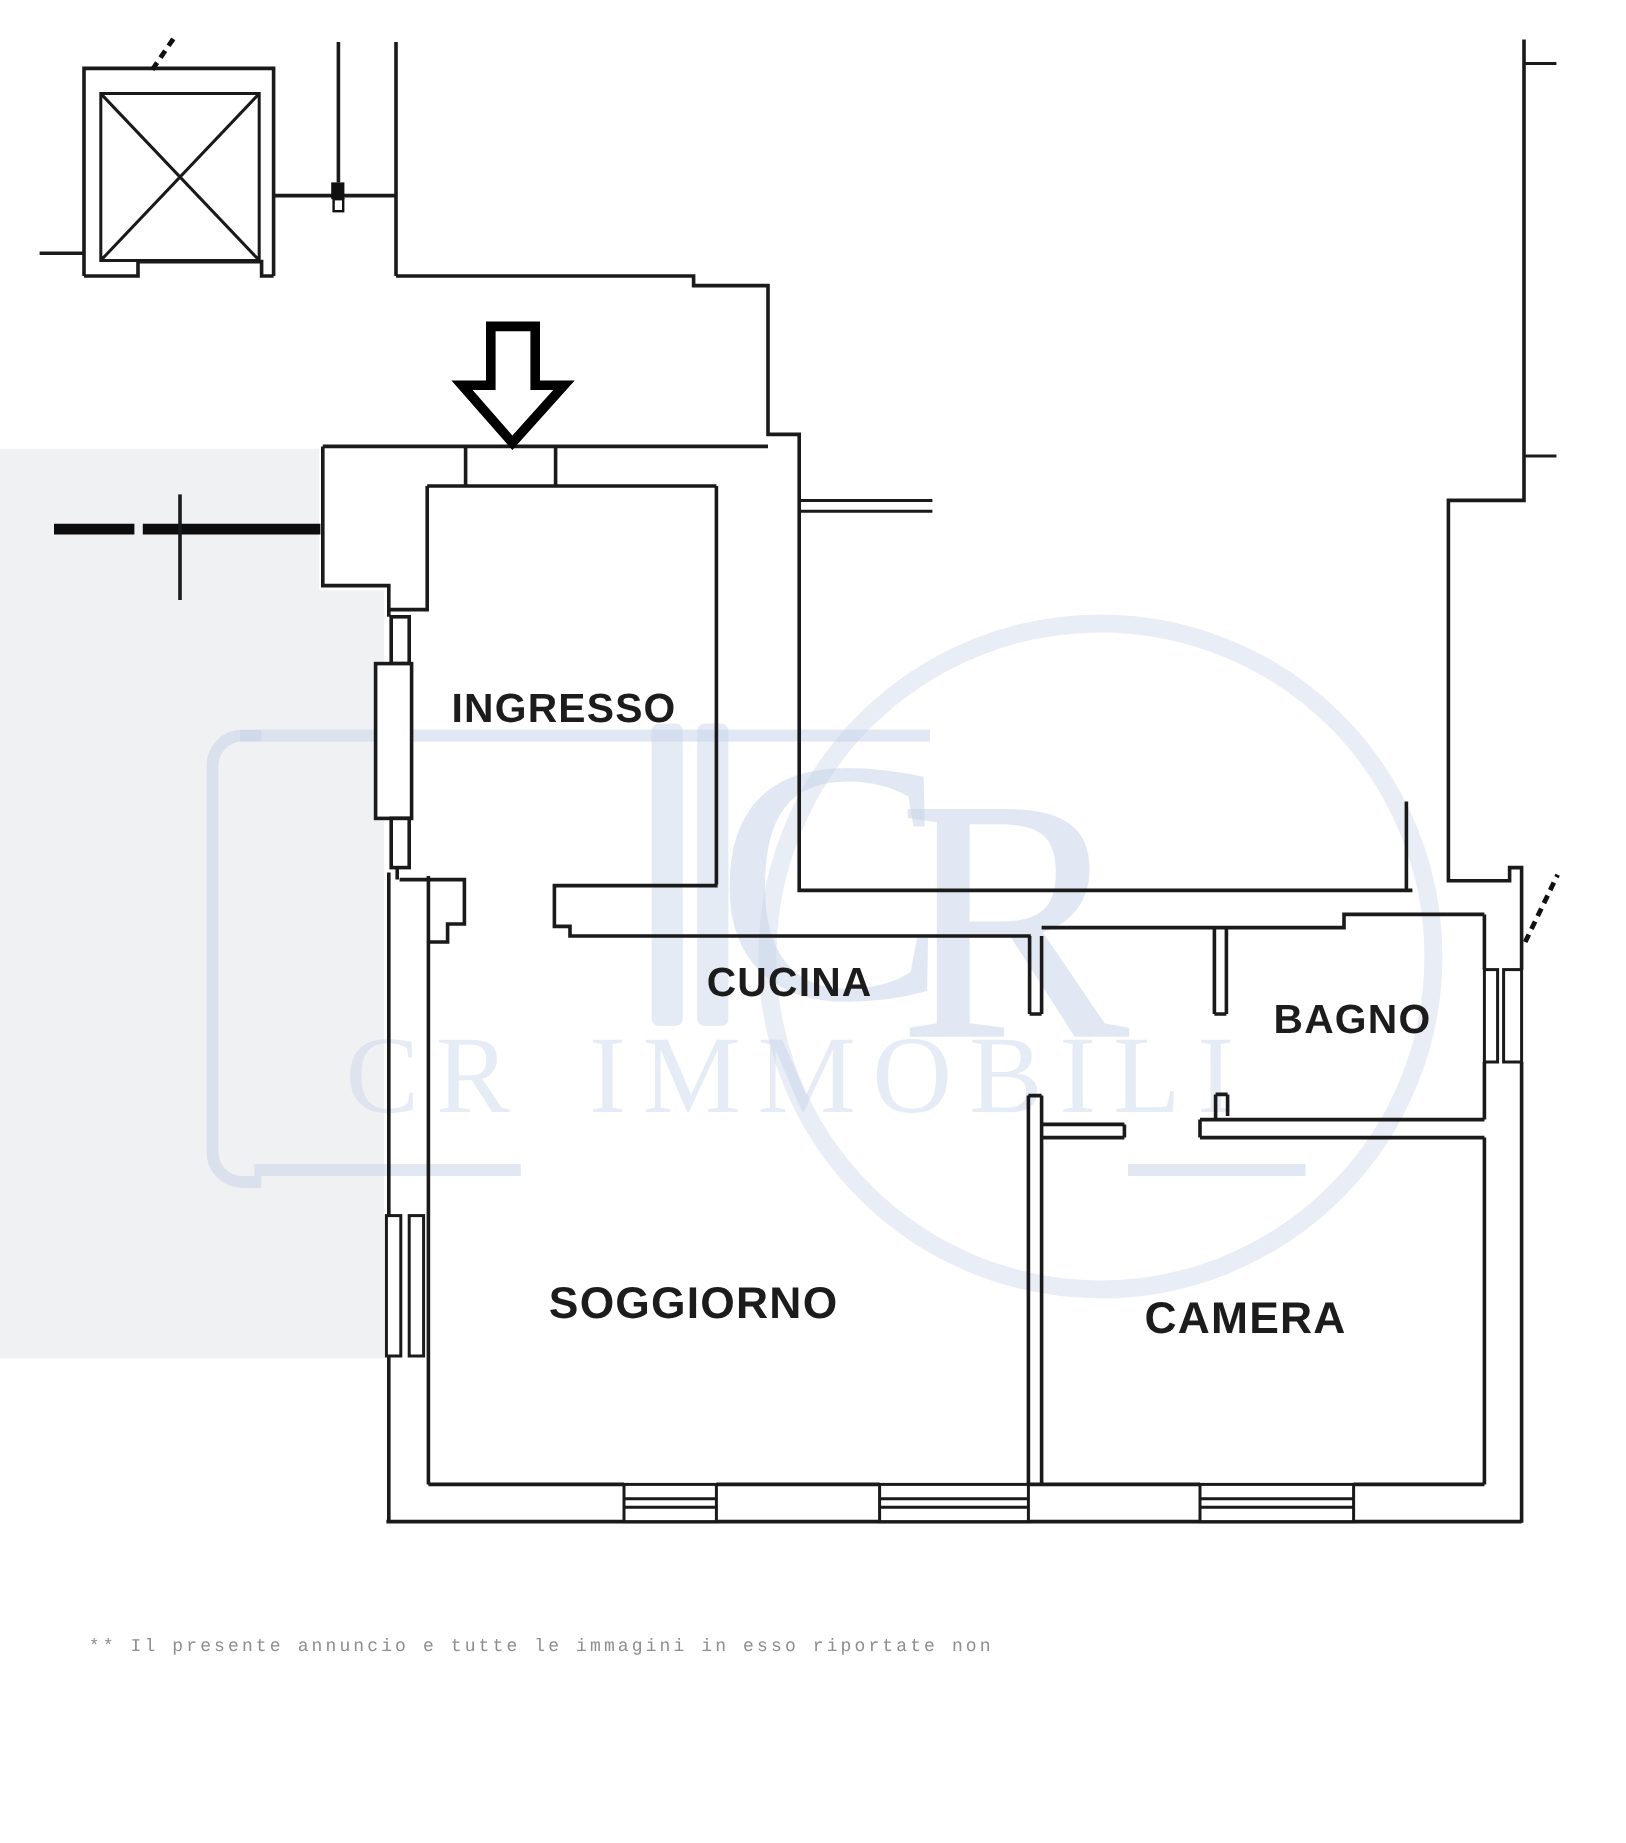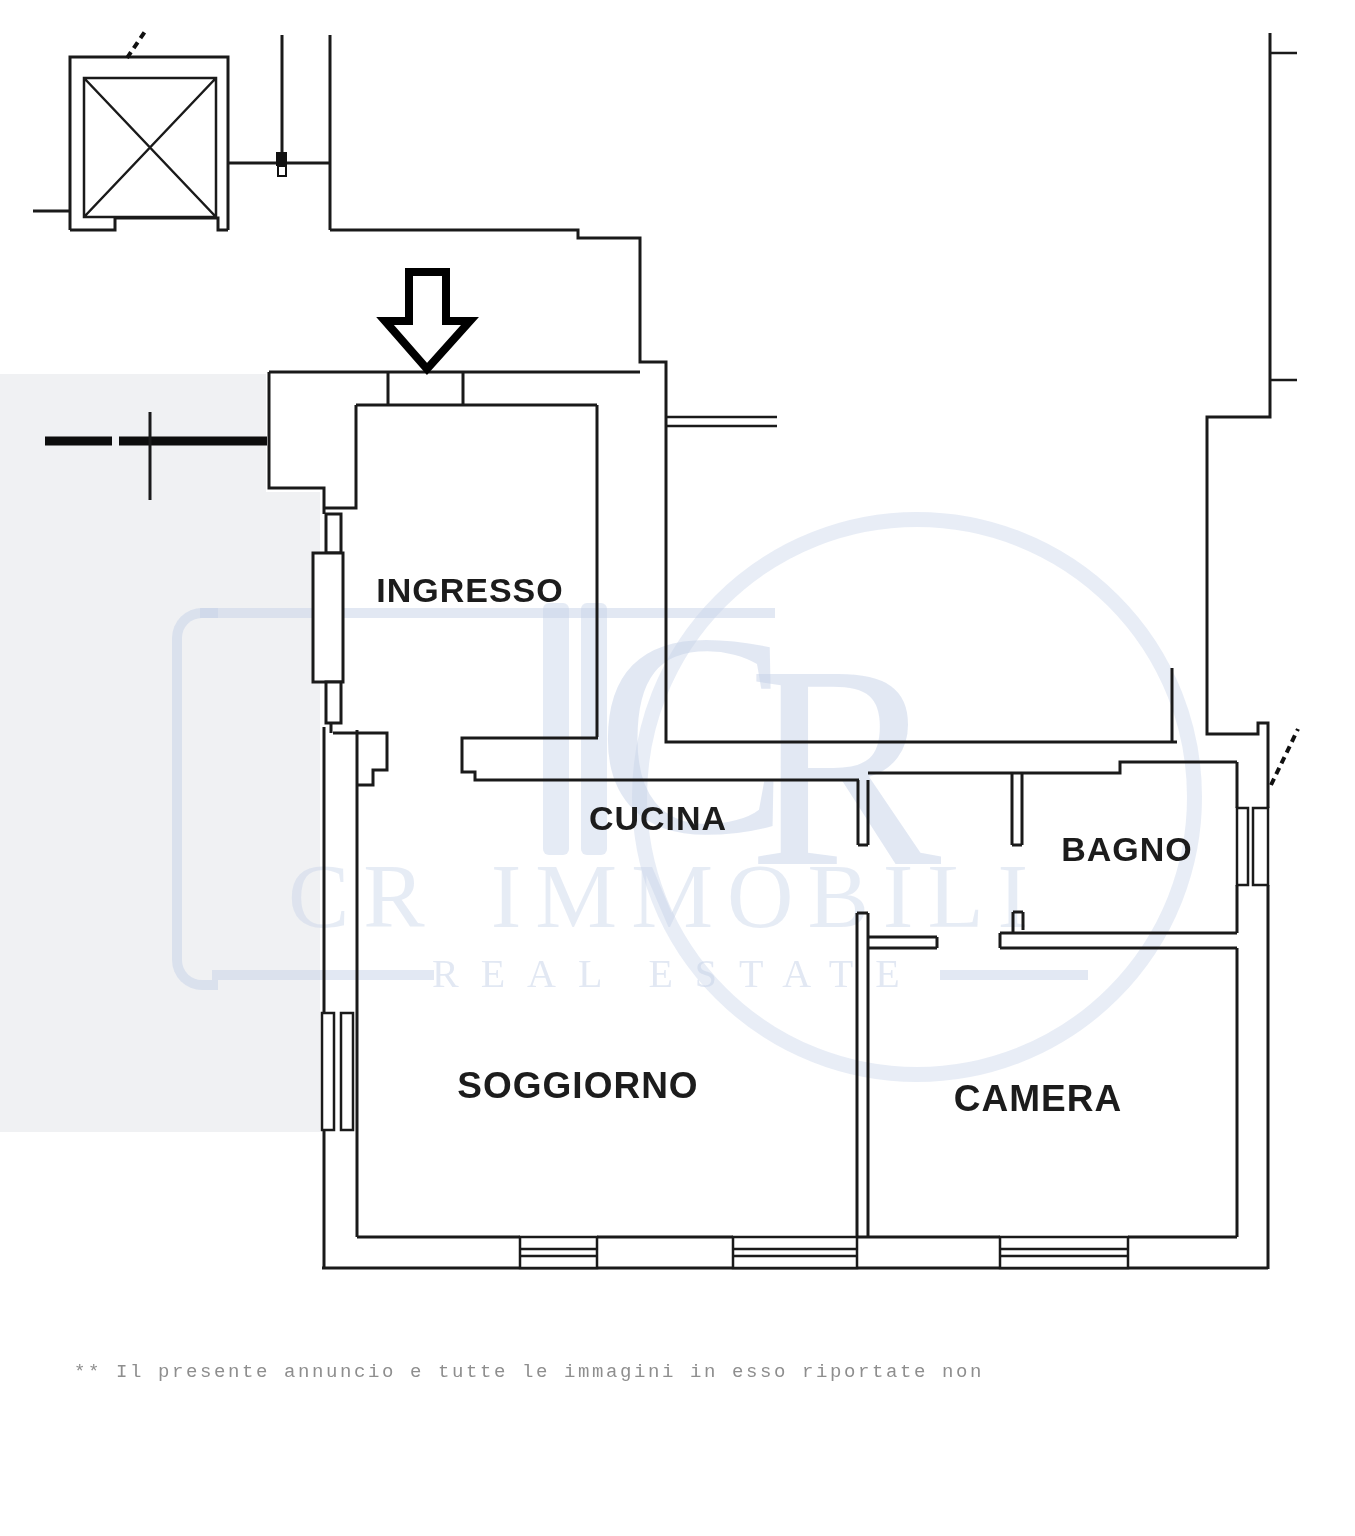--- a/index.html
+++ b/index.html
@@ -39,21 +39,21 @@
   .white-sym{fill:#ffffff;stroke:#1a1a1a;stroke-width:3;}
   .white-sym-thin{fill:#ffffff;stroke:#1a1a1a;stroke-width:2.5;}
   .arrow{fill:#ffffff;stroke:#000000;stroke-width:8;stroke-linejoin:miter;}
   .room-label{font-family:"Liberation Sans",sans-serif;font-weight:700;fill:#1c1c1c;
               text-anchor:middle;letter-spacing:1px;}
   .fs34{font-size:34px;} .fs37{font-size:37px;}
 
   
   .disclaimer{position:absolute;left:74px;top:1356px;color:#8e8e8e;
      font-family:"Liberation Mono","DejaVu Sans Mono",monospace;
-     font-size:19px;line-height:33px;letter-spacing:2.6px;white-space:nowrap;}
+     font-size:15px;line-height:33px;letter-spacing:2.6px;white-space:nowrap;}
 </style>
 </head>
 <body>
 
 <div class="stage">
 
   <div class="shade"></div>
   <div class="fill-a"></div>
   <div class="fill-b"></div>
 
@@ -61,21 +61,20 @@
     <div class="wm-rule-top"></div>
     <div class="wm-left"></div>
     <div class="wm-rule-b1"></div>
     <div class="wm-rule-b2"></div>
     <div class="wm-bar1"></div>
     <div class="wm-bar2"></div>
     <div class="wm-ring"></div>
     <div class="wm-c">C</div>
     <div class="wm-r">R</div>
     <div class="wm-brand"><span>CR</span><span class="gap">IMMOBILI</span></div>
-    <div class="wm-tagline"><span>REAL</span><span class="gap">ESTATE</span></div>
   </div>
 
   <svg class="plan" width="1355" height="1536" viewBox="0 0 1355 1536">
 
     <g>
       <path class="wall" d="M70,230 L70,57 L228,57 L228,230 M70,230 L115,230 L115,218 L218,218 L218,230 L228,230"></path>
       <path class="wall-thin" d="M84,78 L216,78 L216,217 L84,217 Z M84,78 L216,217 M216,78 L84,217"></path>
     </g>
 
     <g>

